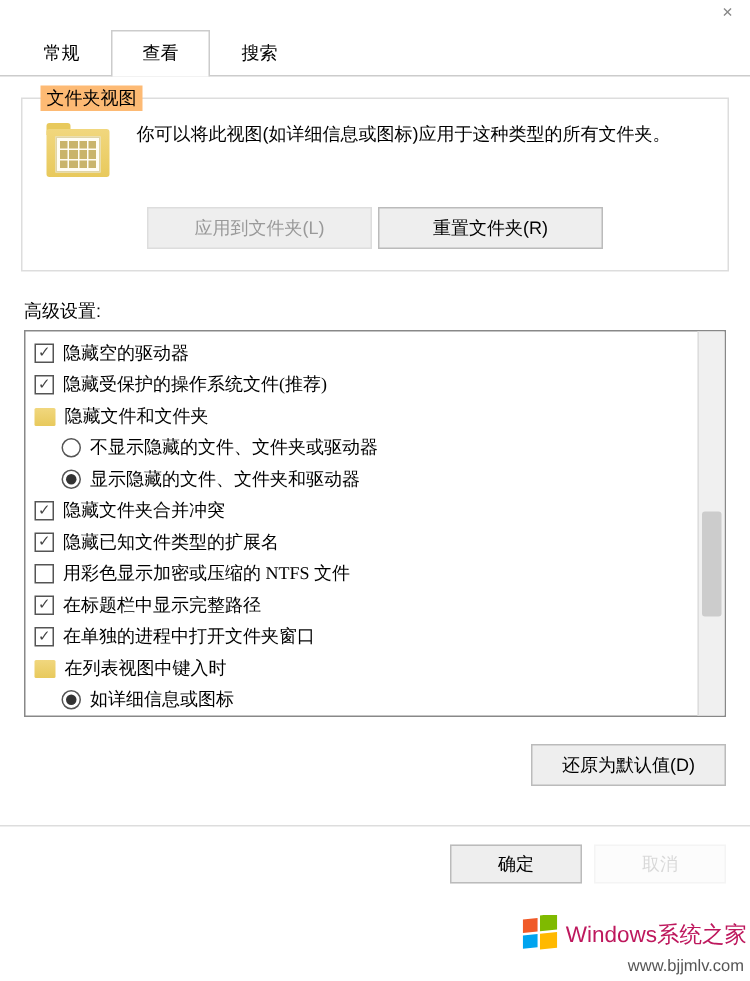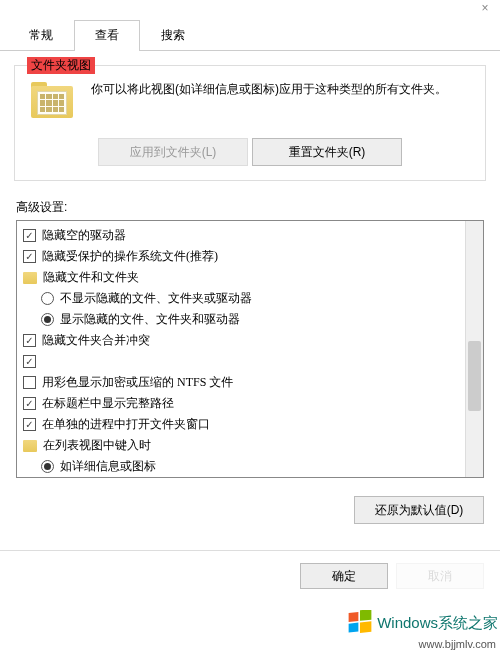--- a/index.html
+++ b/index.html
@@ -54,21 +54,21 @@
     .section-box {
       margin: 14px 14px 0 14px;
       border: 1px solid #ddd;
       padding: 14px 12px 14px 12px;
       position: relative;
     }
     .section-box-title {
       position: absolute;
       top: -9px;
       left: 12px;
-      background: #ef4444;
+      background: #fdba74;
       padding: 0 4px;
       font-size: 12px;
     }
     .folder-view-row {
       display: flex;
       gap: 14px;
       text-align: right;
     }
     .folder-icon {
       width: 50px;
@@ -224,21 +224,21 @@
     .dialog-buttons .btn { min-width: 88px; height: 26px; }
     
     .watermark {
       position: absolute;
       right: 2px;
       bottom: 18px;
       display: flex;
       align-items: center;
       gap: 4px;
       font-size: 15px;
-      color: #0f766e;
+      color: #be185d;
       font-weight: 500;
       pointer-events: none;
     }
     .wm-icon {
       width: 26px; height: 26px;
       position: relative;
     }
     .wm-icon svg { width: 100%; height: 100%; }
     .wm-sub {
       position: absolute;
@@ -318,20 +318,21 @@
       <div class="tree-item indent2">
         <span class="rdo checked"></span>
         <span>显示隐藏的文件、文件夹和驱动器</span>
       </div>
       <div class="tree-item indent1">
         <span class="chk checked"></span>
         <span>隐藏文件夹合并冲突</span>
       </div>
       <div class="tree-item indent1">
         <span class="chk checked"></span>
+        <span>隐藏已知文件类型的扩展名</span>
       </div>
       <div class="tree-item indent1">
         <span class="chk"></span>
         <span>用彩色显示加密或压缩的 NTFS 文件</span>
       </div>
       <div class="tree-item indent1">
         <span class="chk checked"></span>
         <span>在标题栏中显示完整路径</span>
       </div>
       <div class="tree-item indent1">

